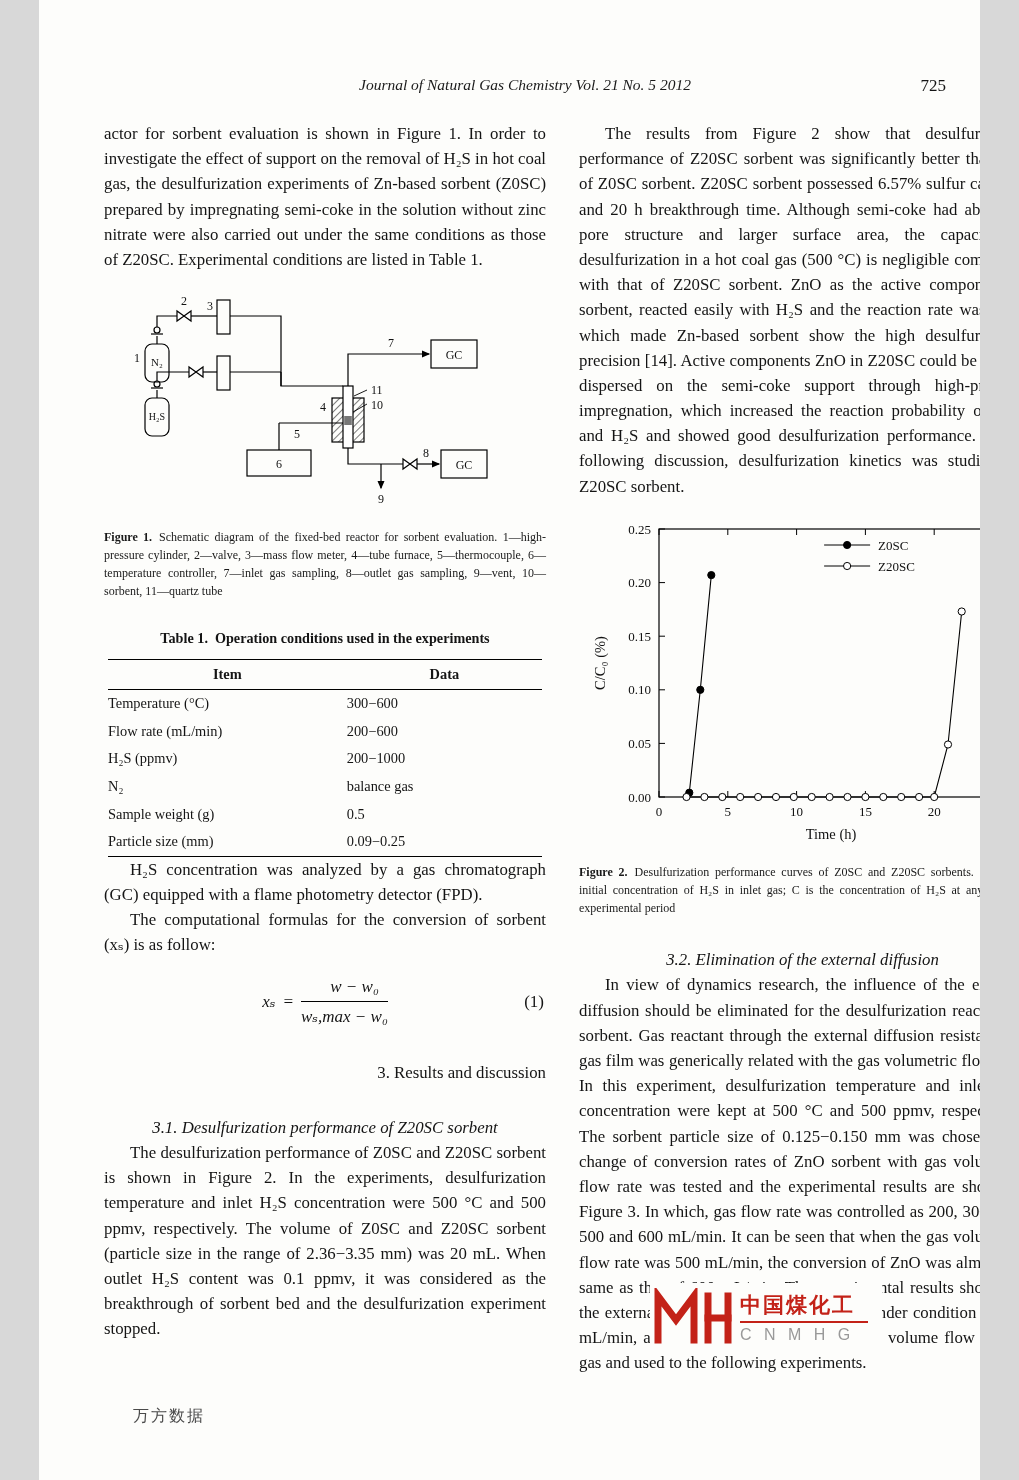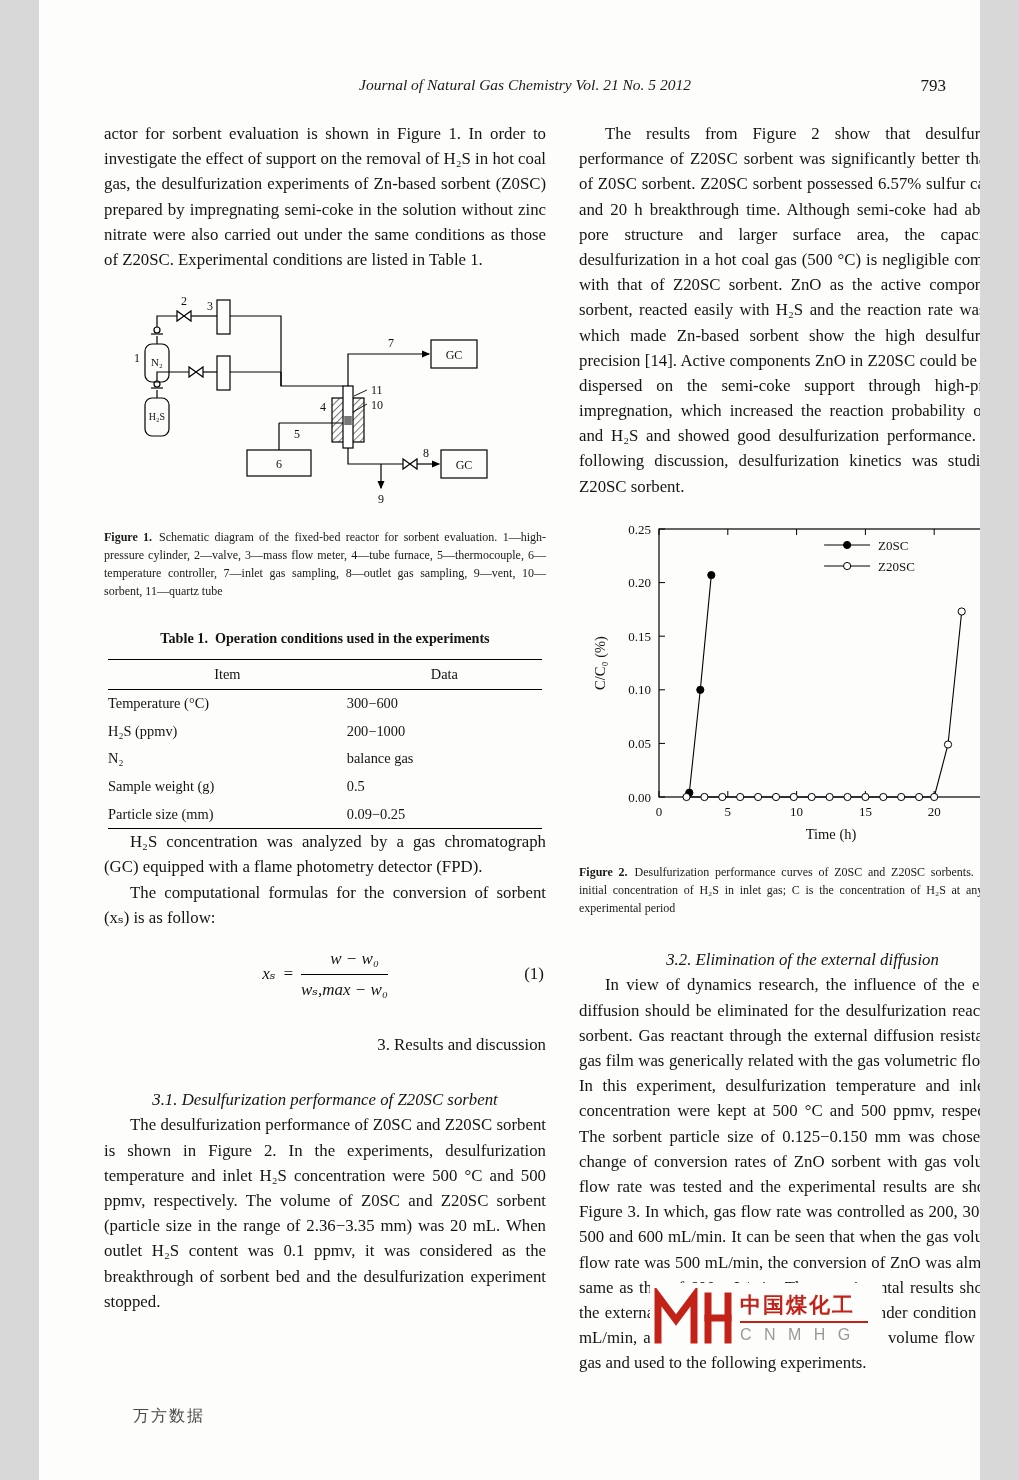--- a/index.html
+++ b/index.html
@@ -22,21 +22,21 @@
   .sp { margin-top:22px; }
   
   .fig1-wrap { margin:18px 0 10px; text-align:center; }
   .caption { font-size:12px; line-height:1.48; text-align:justify; color:#1a1a1a; }
   .ctag { font-weight:bold; margin-right:7px; }
   
   .table-block { margin:28px 4px 0; }
   .table-title { text-align:center; font-weight:bold; font-size:14.2px; margin-bottom:9px; }
   table.optable { width:100%; border-collapse:collapse; font-size:14.4px;
     border-top:1.6px solid #000; border-bottom:1.6px solid #000; }
-  table.optable th { font-weight:normal; border-bottom:1px solid #000; padding:4px 0; text-align:center; }
+  table.optable th { font-weight:bold; border-bottom:1px solid #000; padding:4px 0; text-align:center; }
   table.optable td { text-align:left; padding:3px 0; }
   table.optable .c-item { width:55%; }
   
   .formula { position:relative; display:flex; align-items:center; justify-content:center;
     margin:16px 0 14px; font-style:italic; font-size:17px; }
   .formula .eqs { margin:0 7px; }
   .frac { display:inline-flex; flex-direction:column; text-align:right; vertical-align:middle; }
   .frac .num { border-bottom:1.2px solid #000; padding:0 9px 2px; }
   .frac .den { padding-top:2px; }
   .f-num { position:absolute; right:2px; font-style:normal; }
@@ -58,21 +58,21 @@
   .wm-latin { font-family:"Liberation Sans","DejaVu Sans",sans-serif; font-size:16px; letter-spacing:4px; }
   .wanfang { position:absolute; left:94px; top:1406px; font-size:16px; color:#4a4a4a; letter-spacing:2px; }
 </style>
 </head>
 <body>
 
 <div class="page">
 
   <div class="header">
     <div class="journal">Journal of Natural Gas Chemistry Vol. 21 No. 5 2012</div>
-    <div class="pageno">793</div>
+    <div class="pageno">725</div>
   </div>
 
   <div class="col col-left">
     <p class="body">actor for sorbent evaluation is shown in Figure 1. In order to investigate the effect of support on the removal of H₂S in hot coal gas, the desulfurization experiments of Zn-based sorbent (Z0SC) prepared by impregnating semi-coke in the solution without zinc nitrate were also carried out under the same conditions as those of Z20SC. Experimental conditions are listed in Table 1.</p>
 
     <div class="fig1-wrap">
       <svg width="392" height="222" viewBox="0 0 392 222">
         <defs>
           <pattern id="hatch" width="5" height="5" patternUnits="userSpaceOnUse" patternTransform="rotate(45)">
             <line x1="0" y1="0" x2="0" y2="5" stroke="#444" stroke-width="1.4"></line>
@@ -157,20 +157,24 @@
         <thead>
           <tr>
             <th class="c-item">Item</th>
             <th>Data</th>
           </tr>
         </thead>
         <tbody>
           <tr>
               <td>Temperature (°C)</td>
               <td>300−600</td>
+            </tr>
+          <tr>
+              <td>Flow rate (mL/min)</td>
+              <td>200−600</td>
             </tr>
           <tr>
               <td>H₂S (ppmv)</td>
               <td>200−1000</td>
             </tr>
           <tr>
               <td>N₂</td>
               <td>balance gas</td>
             </tr>
           <tr>

